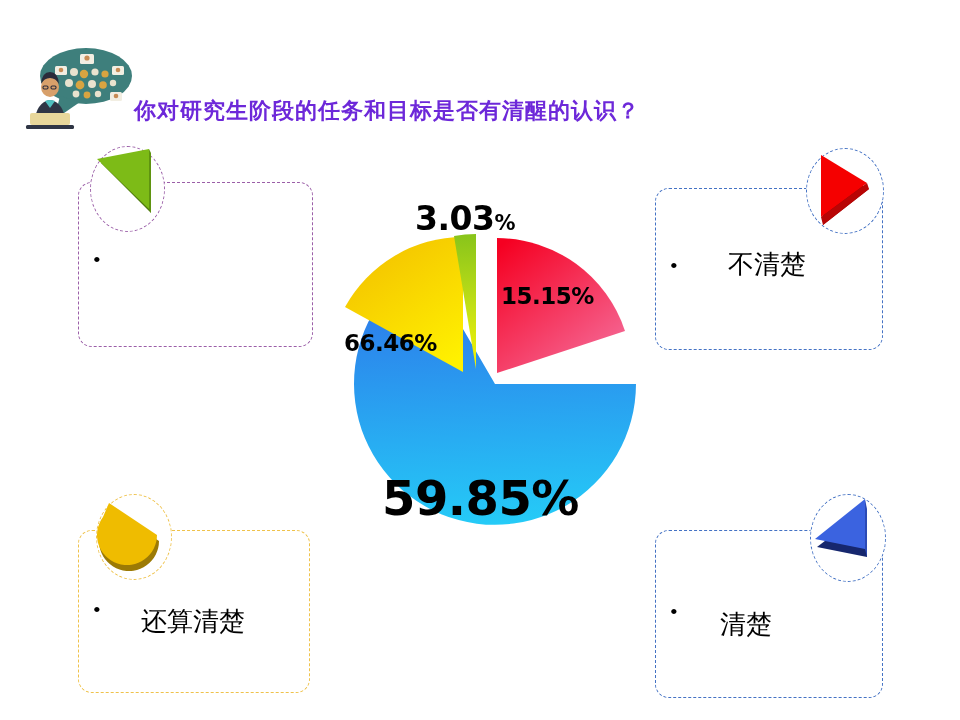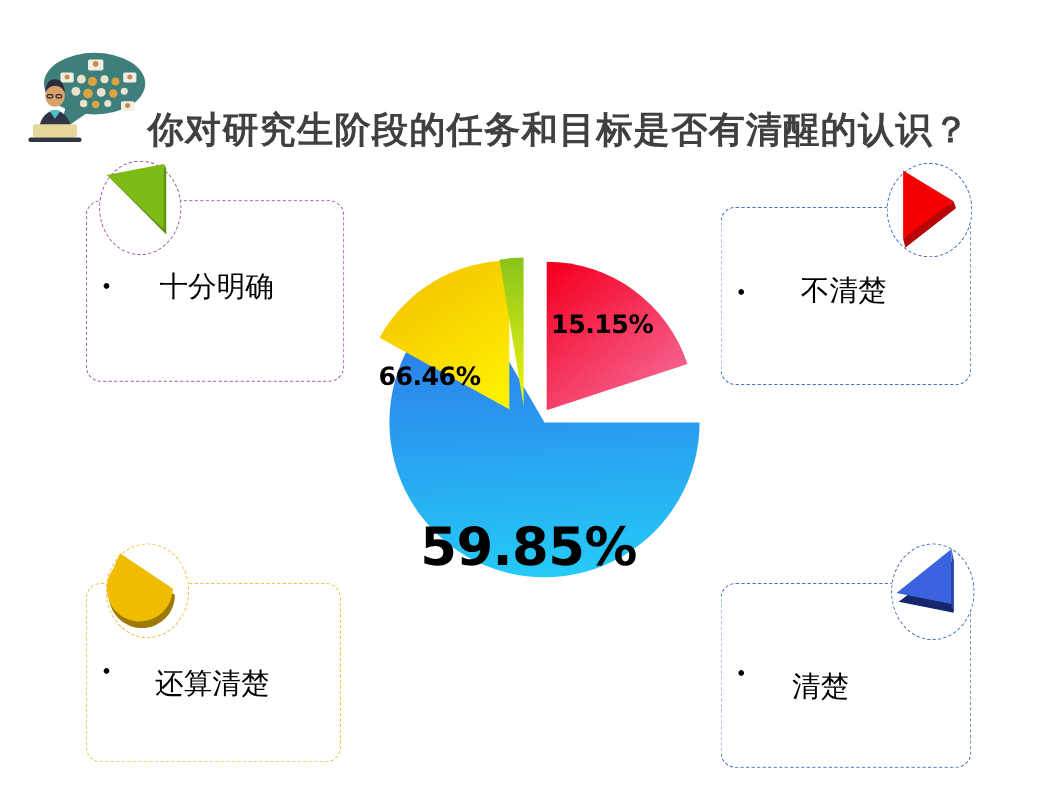--- a/index.html
+++ b/index.html
@@ -28,23 +28,23 @@
     position: absolute;
     left: 0px;
     top: 0px;
     width: 112px;
     height: 92px;
   }
   #title-text {
     position: absolute;
     left: 110px;
     top: 56px;
-    font-size: 33px;
+    font-size: 22px;
     font-weight: 700;
-    color: #404040;
+    color: #6d28d9;
     letter-spacing: 1px;
     white-space: nowrap;
     font-family: "Liberation Serif", "DejaVu Serif", serif;
   }
 
   
   .legend-box {
     position: absolute;
     box-sizing: border-box;
     background: #ffffff;
@@ -191,28 +191,28 @@
                L 186 47
                A 135 135 0 0 0 164 49
                Z" transform="translate(-5,-8)"></path>
 
       <path fill="url(#gradRed)" d="M 192 180
                L 192 45
                A 135 135 0 0 1 320 138
                Z" transform="translate(10,-2)"></path>
     </svg>
 
+    <div class="pie-label" id="lbl-green"><span>3.03</span><span class="pct">%</span></div>
     <div class="pie-label" id="lbl-red">15.15%</div>
     <div class="pie-label" id="lbl-yellow">66.46%</div>
     <div class="pie-label" id="lbl-blue">59.85%</div>
   </div>
 
   <div class="legend-box" id="box-tl">
     <span class="legend-bullet" style="top:66px;">•</span>
-    <span class="legend-label" style="left:66px; top:60px;">十分明确</span>
   </div>
   <div class="legend-chip" id="chip-tl">
     <svg class="chip-svg" viewBox="0 0 72 82" width="72" height="82" xmlns="http://www.w3.org/2000/svg">
       <path d="M10 16 L60 6 L60 66 Z" fill="#4E7A0D"></path>
       <path d="M6 12 L58 2 L58 62 Z" fill="#7DBB17"></path>
       <path d="M58 2 L58 62 L60 66 L60 6 Z" fill="#5F9410"></path>
     </svg>
   </div>
 
   <div class="legend-box" id="box-tr">

